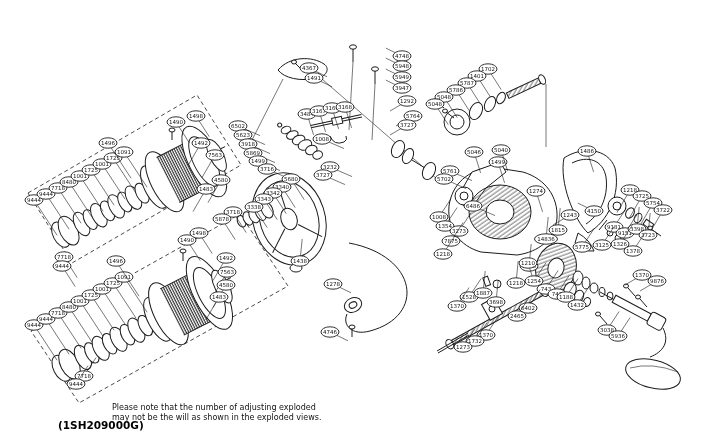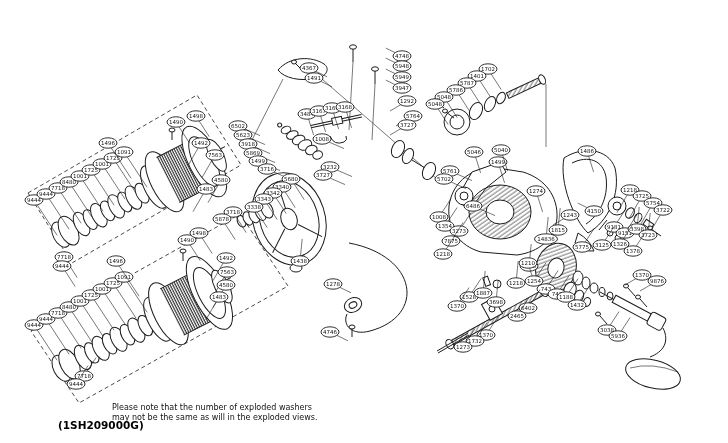--- a/index.html
+++ b/index.html
@@ -603,17 +603,17 @@
         <text x="607" y="331.9" class="label-text">3038</text>
         <line x1="618" y1="336" x2="630.1" y2="317.52" class="leader"></line>
         <ellipse cx="618" cy="336" rx="9" ry="5.2" class="label-oval"></ellipse>
         <text x="618" y="337.9" class="label-text">5936</text>
       </g>
   </svg>
 
   <div class="footer">
     <div class="footer-model">(1SH209000G)</div>
     <div class="footer-note">
-      <div>Please note that the number of exploded washers</div>
-      <div>may not be the same as will in the exploded views.</div>
+      <div>Please note that the number of adjusting exploded</div>
+      <div>may not be the will as shown in the exploded views.</div>
     </div>
   </div>
 </div>
 
 </body></html>

